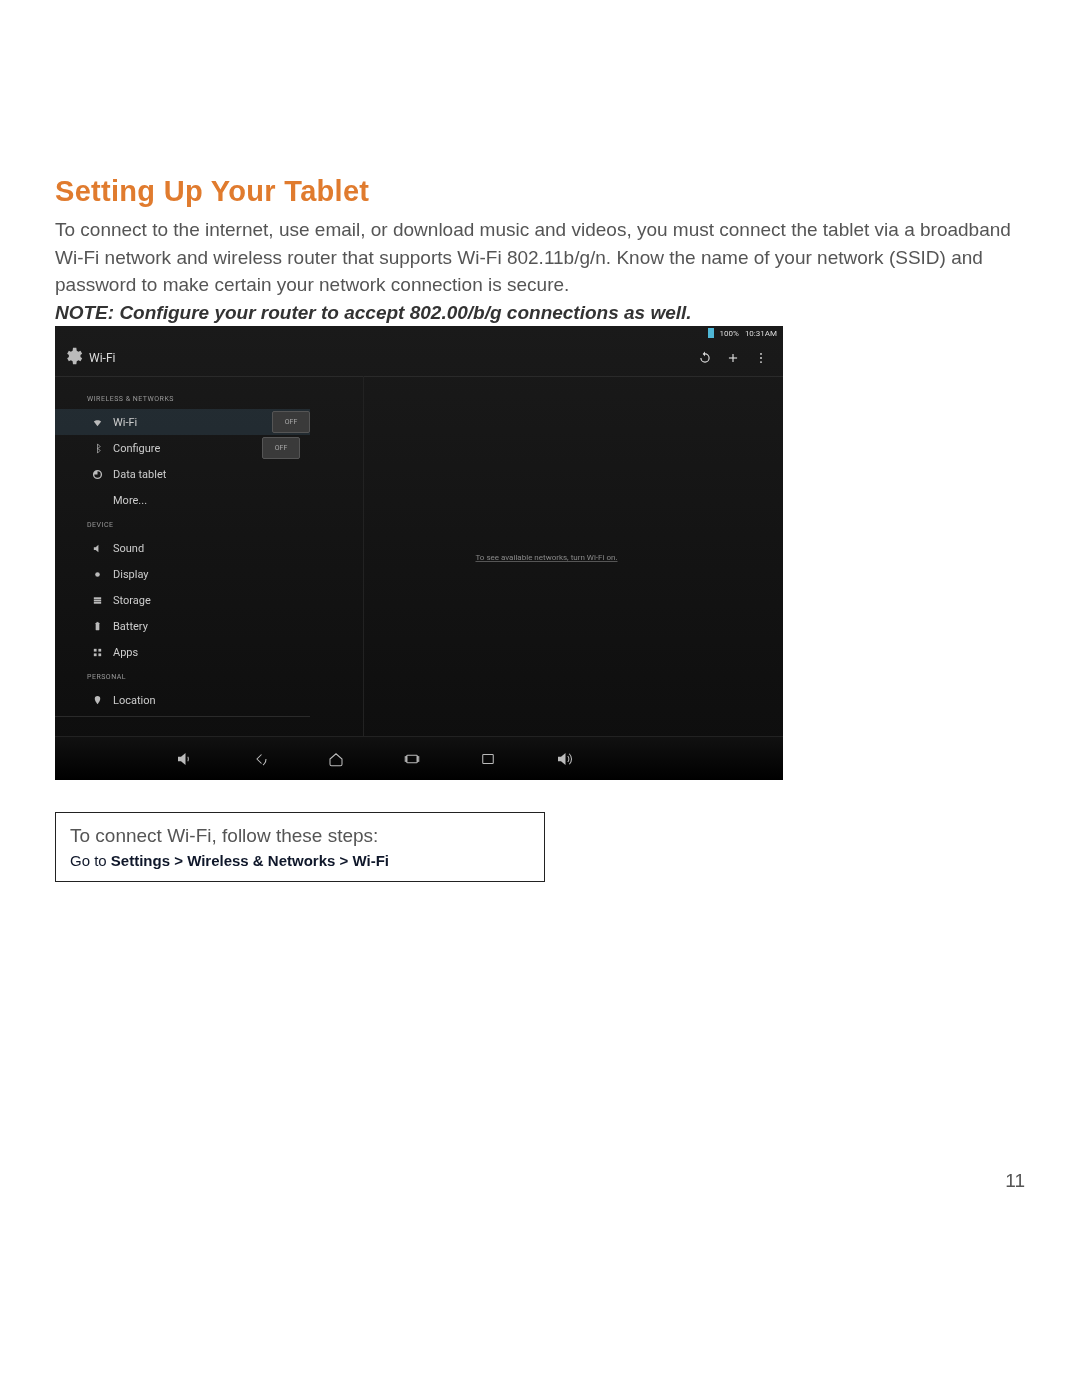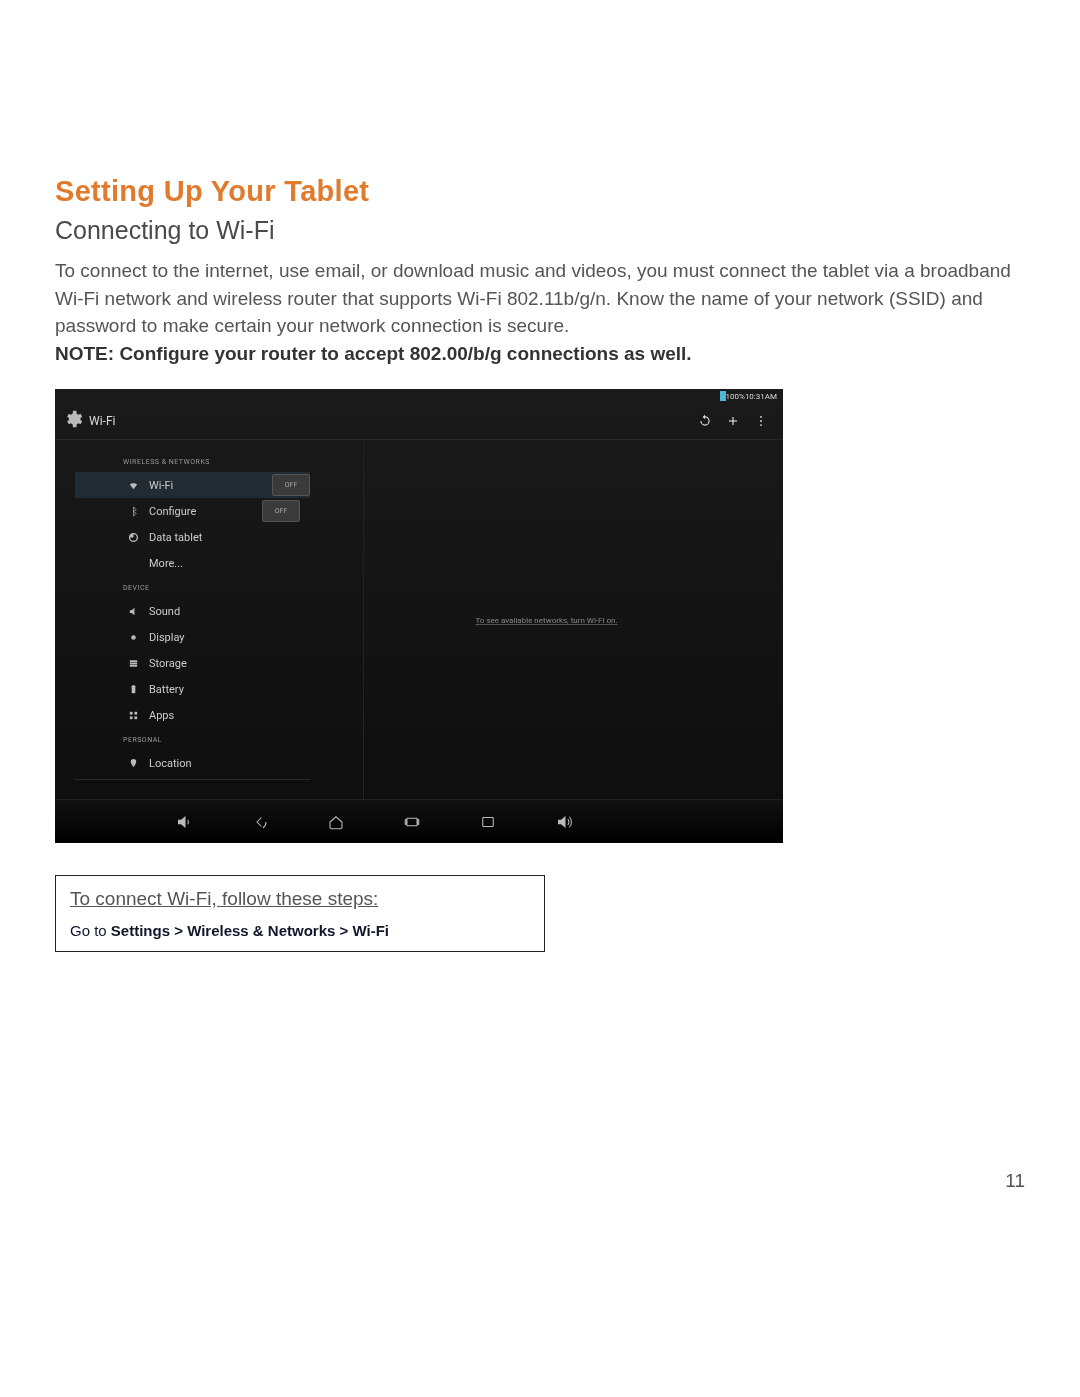--- a/index.html
+++ b/index.html
@@ -34,38 +34,38 @@
     color: #555;
     font-size: 19px;
     line-height: 1.45;
     margin-bottom: 0;
   }
   .note-text {
     color: #333;
     font-size: 19px;
     font-weight: 700;
     line-height: 1.45;
-    margin-bottom: 22px;
+    font-style: italic;
   }
 
   
   .tablet-shot {
     width: 728px;
     height: 454px;
     background: linear-gradient(180deg, #1a1a1a 0%, #0d0d0d 100%);
     position: relative;
     overflow: hidden;
     font-family: "Roboto", Arial, sans-serif;
   }
   .statusbar {
     height: 14px;
     display: flex;
     justify-content: flex-end;
     align-items: center;
-    gap: 0;
+    gap: 6px;
     padding-right: 6px;
     font-size: 8px;
     color: #ddd;
   }
   .statusbar .batt {
     width: 6px; height: 10px;
     border: 1px solid #4fb7d6;
     background: #4fb7d6;
   }
   .appbar {
@@ -81,21 +81,21 @@
   .appbar-action { width: 28px; display:flex; justify-content:center; align-items:center; }
   .appbar-action svg { width: 14px; height: 14px; fill: #ddd; }
   .thin-sep { height:1px; background:#2a2a2a; }
 
   .tablet-body {
     display: flex;
     height: 360px;
   }
   .sidebar {
     width: 255px;
-    padding: 10px 10px 0 72px;
+    padding: 10px 10px 0 36px;
     color: #bbb;
     font-size: 11px;
   }
   .section-header {
     font-size: 7px;
     letter-spacing: 0.5px;
     color: #999;
     margin: 8px 0 6px -4px;
   }
   .side-item {
@@ -158,22 +158,21 @@
   
   .instr-box {
     margin-top: 32px;
     width: 490px;
     border: 1.5px solid #222;
     padding: 12px 14px;
   }
   .instr-line1 {
     font-size: 19px;
     color: #555;
-    margin-bottom: 12px;
-    text-decoration: underline;
+    margin-bottom: 5px;
   }
   .instr-line2 {
     font-size: 15px;
     color: #0f172a;
   }
   .instr-line2 .bold { font-weight:700; }
 
   .page-number {
     position: absolute;
     bottom: 205px;
@@ -181,21 +180,20 @@
     font-size: 19px;
     color: #555;
   }
 </style>
 </head>
 <body>
 
 <div class="page">
 
   <h1 class="main-title">Setting Up Your Tablet</h1>
-  <h2 class="subtitle">Connecting to Wi-Fi</h2>
   <p class="body-text">To connect to the internet, use email, or download music and videos, you must connect the tablet via a broadband Wi-Fi network and wireless router that supports Wi-Fi 802.11b/g/n. Know the name of your network (SSID) and password to make certain your network connection is secure.</p>
   <p class="note-text">NOTE: Configure your router to accept 802.00/b/g connections as well.</p>
 
   <div class="tablet-shot">
 
     <div class="statusbar">
       <span class="batt"></span>
       <span>100%</span>
       <span>10:31AM</span>
     </div>

